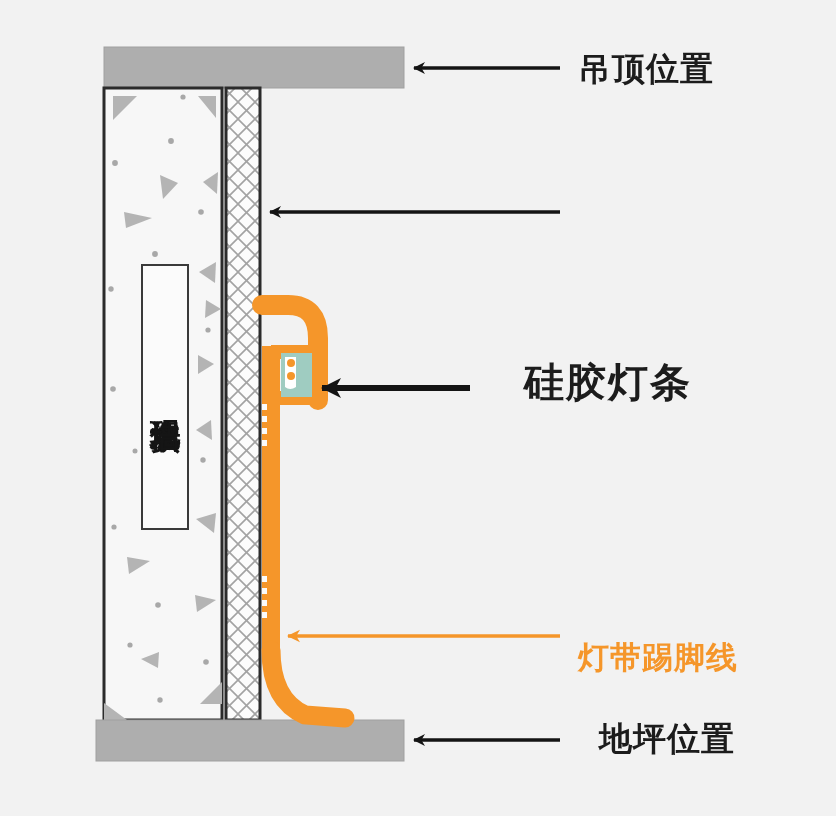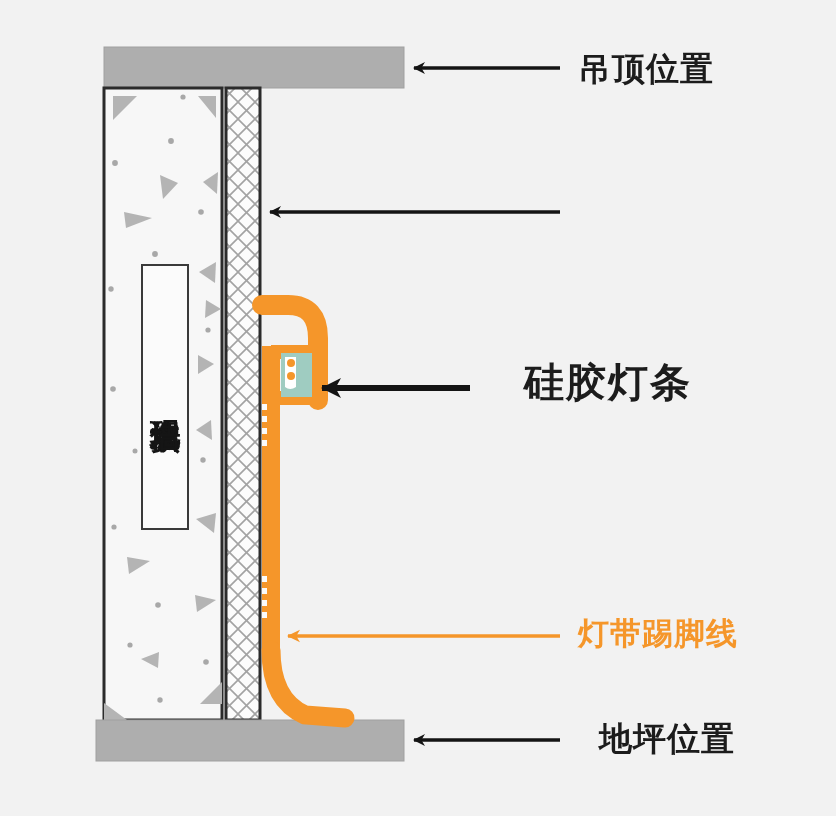--- a/index.html
+++ b/index.html
@@ -32,20 +32,21 @@
     font-weight: bold;
     white-space: nowrap;
     letter-spacing: 1px;
     line-height: 1;
   }
   .label-dark {
     color: #1c1c1c;
   }
   .label-orange {
     color: #f5962a;
+    margin-top: 24px;
   }
   #label-ceiling {
     left: 578px;
     top: 52px;
     font-size: 33px;
   }
   #label-baseboard-panel {
     left: 578px;
     top: 192px;
     font-size: 33px;

